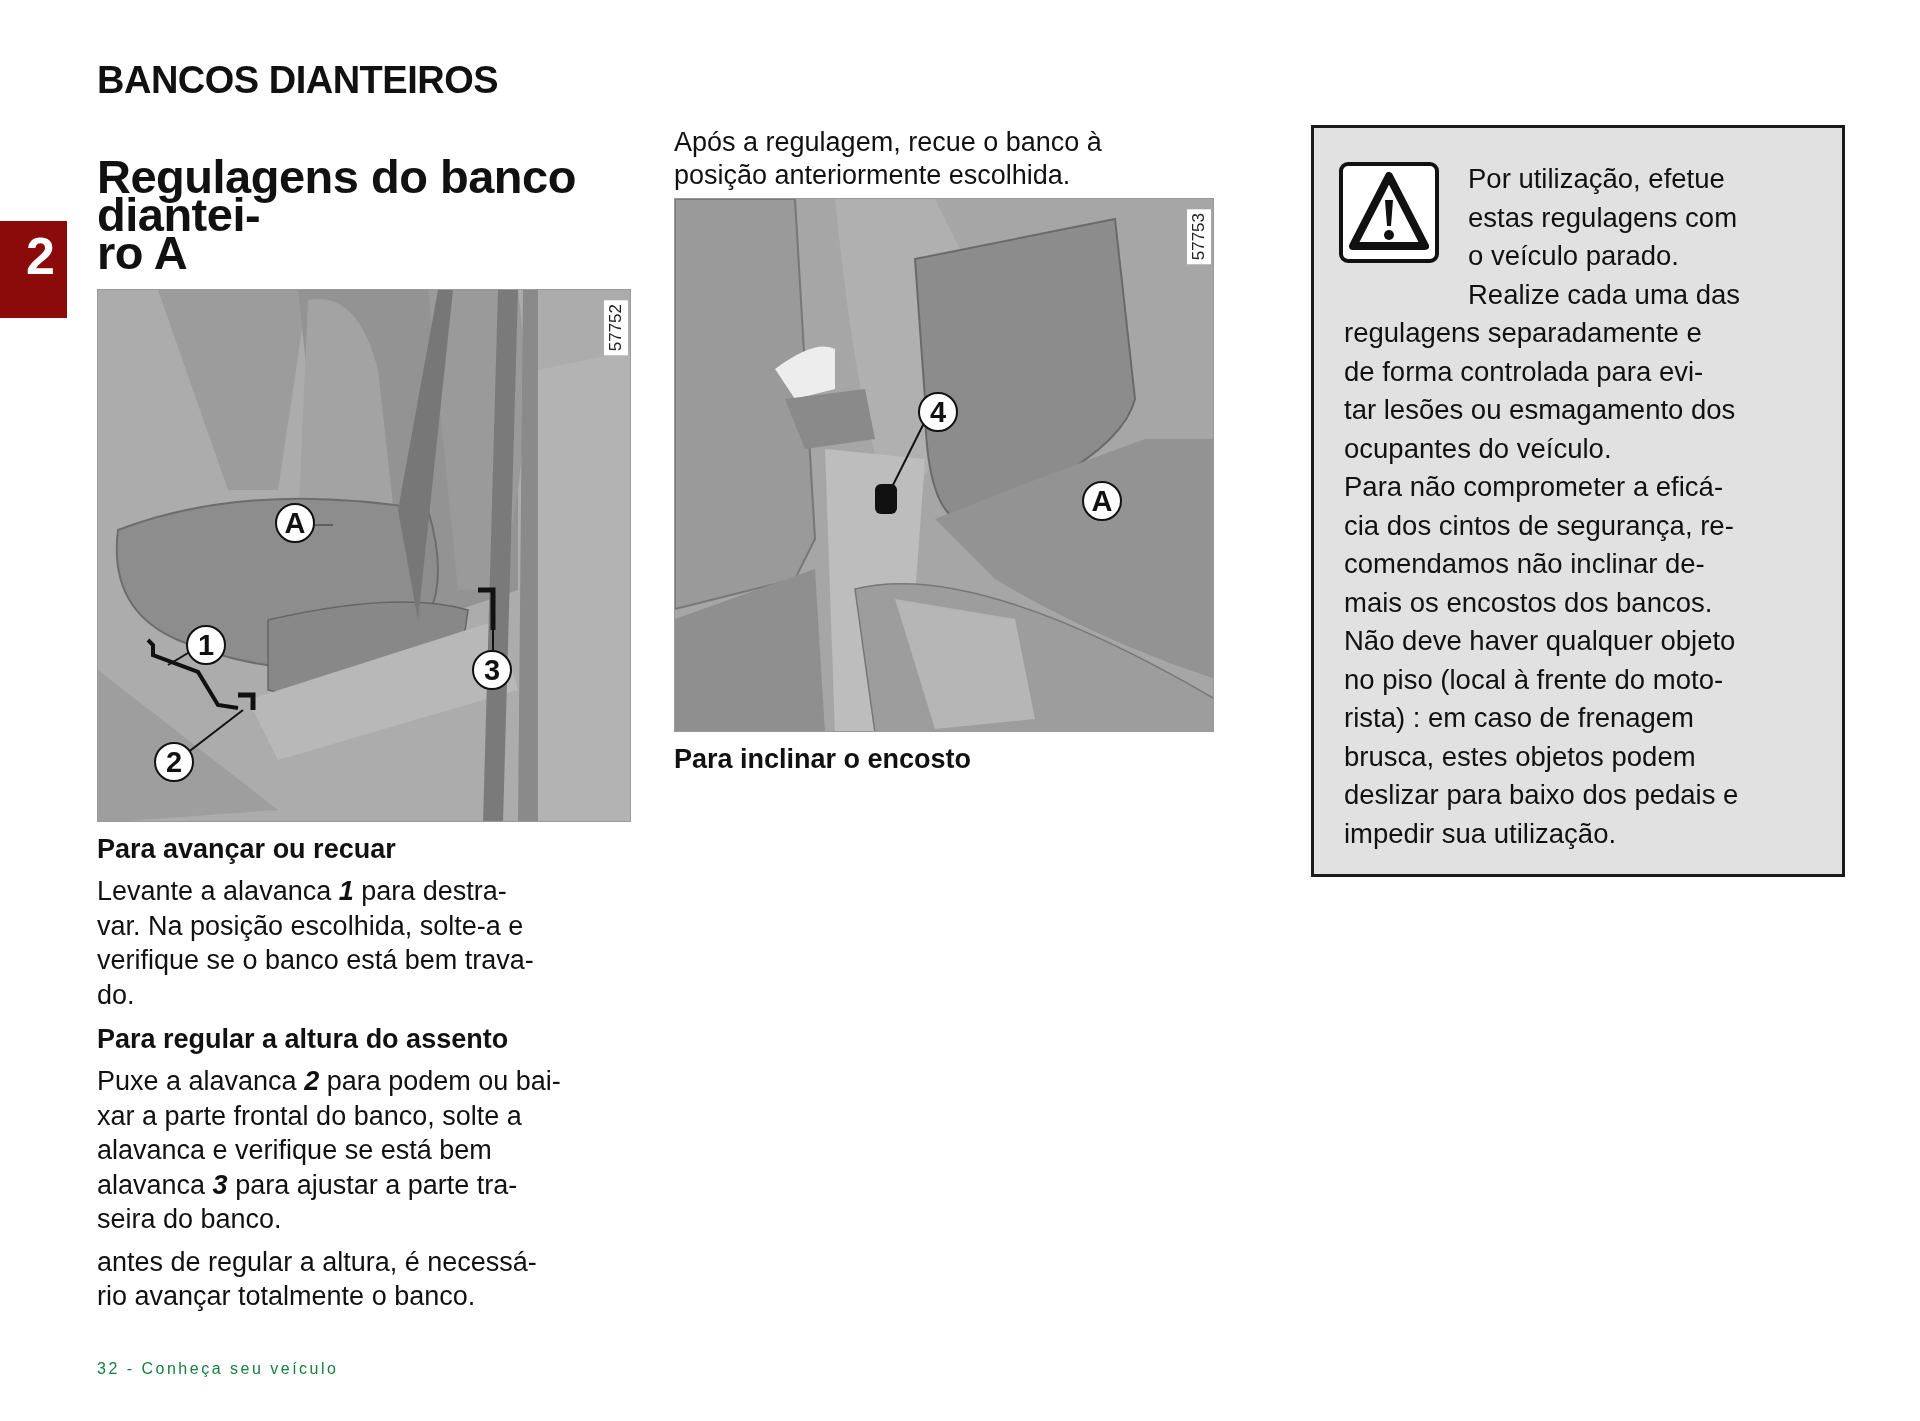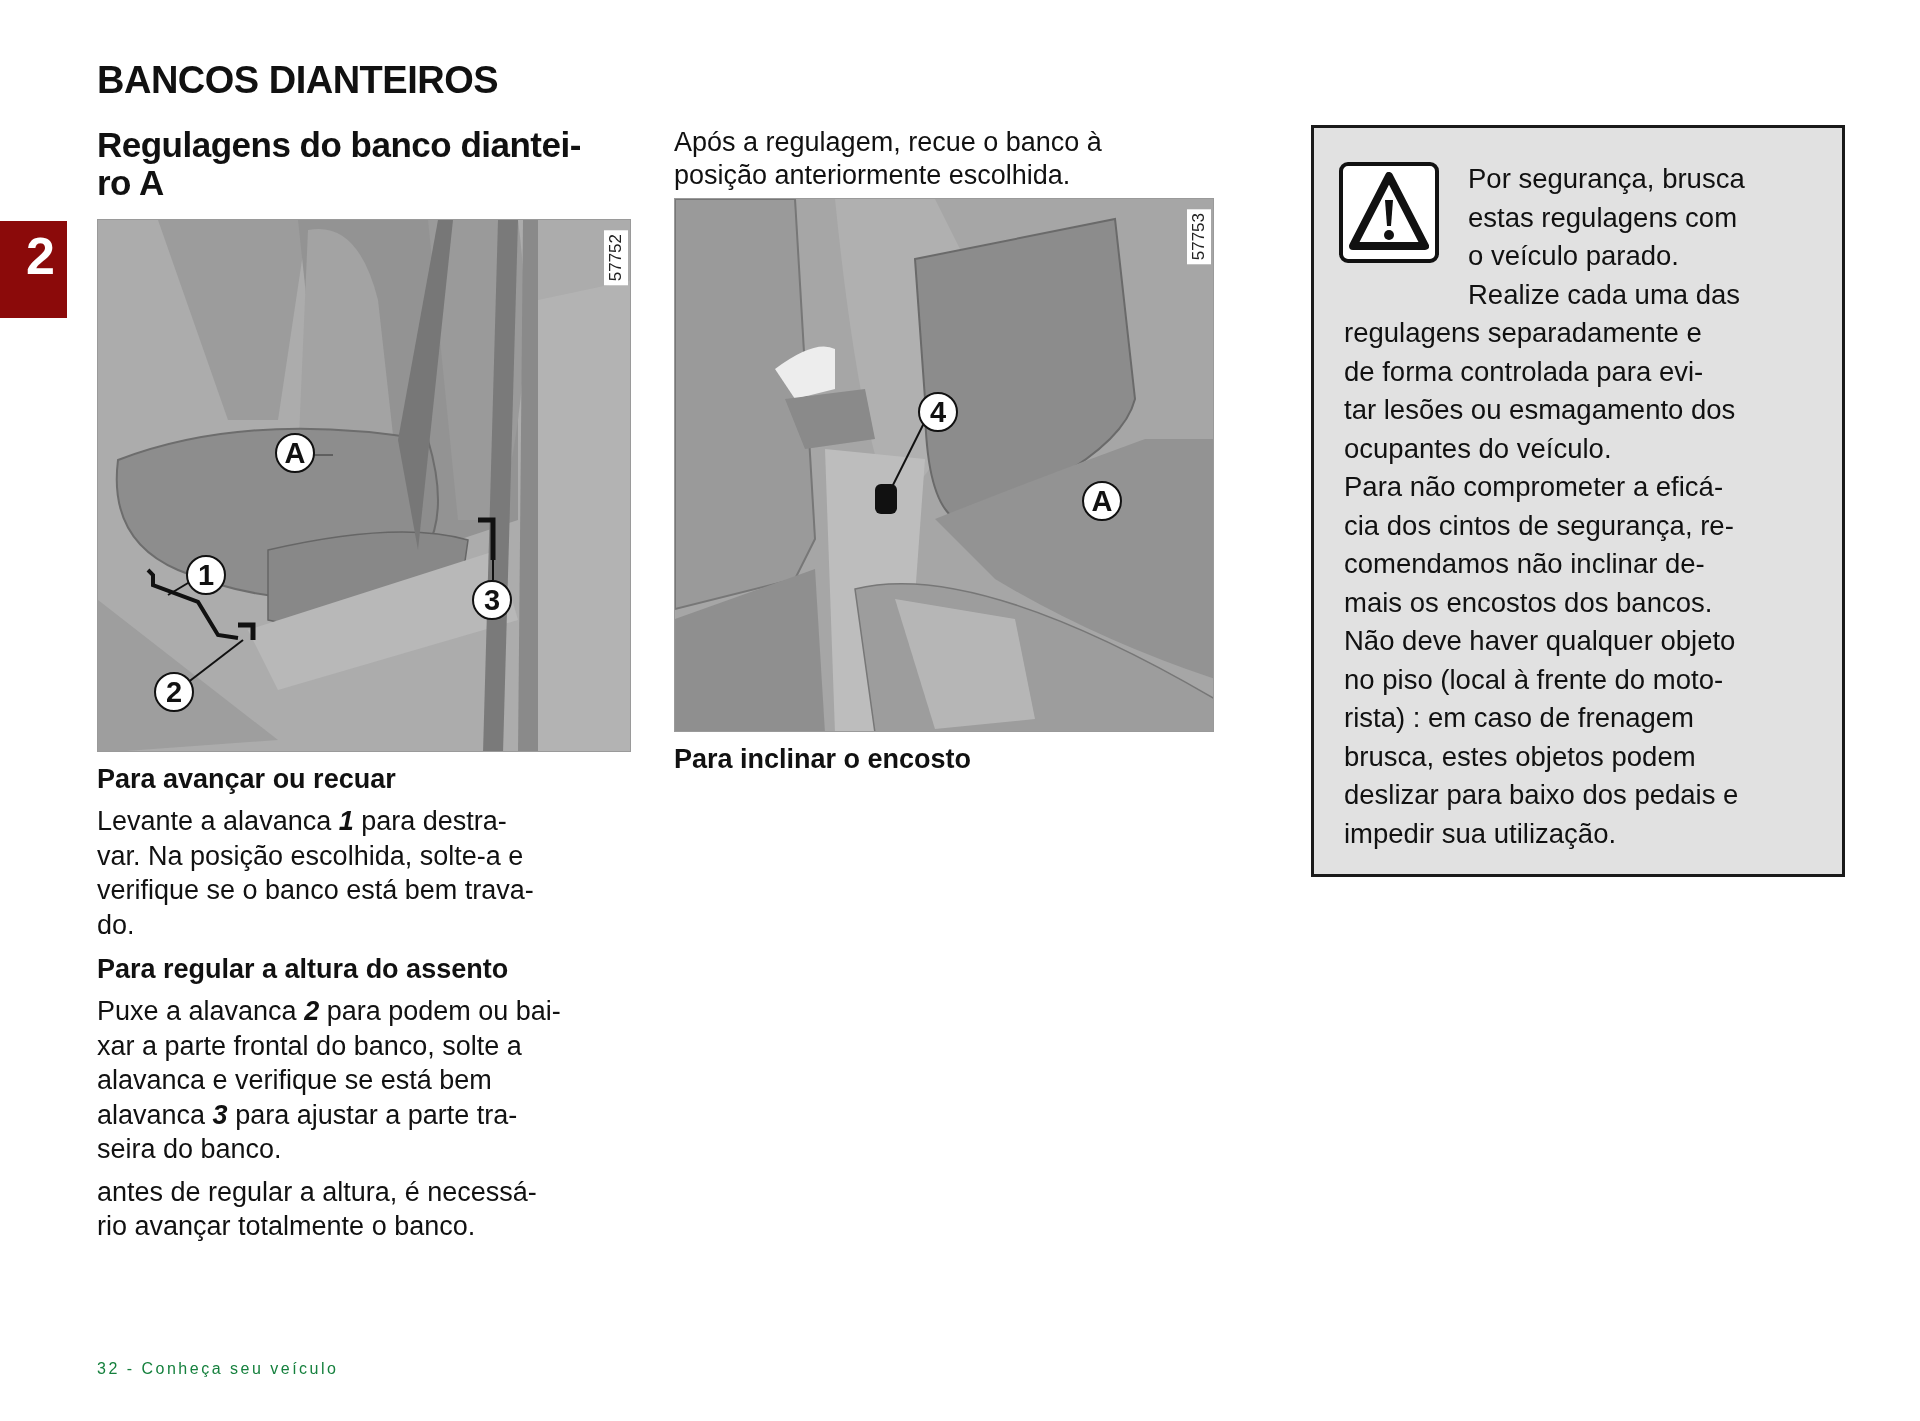--- a/index.html
+++ b/index.html
@@ -14,22 +14,23 @@
     position: absolute; left: 0; top: 221px; width: 67px; height: 97px;
     background: #8b0a0a; color: #ffffff;
     font-size: 52px; font-weight: bold; text-align: right; padding-right: 12px; line-height: 70px;
   }
 
   .col { position: absolute; width: 540px; }
   .col-left { left: 97px; top: 126px; }
   .col-mid { left: 674px; top: 126px; }
 
   .subheading {
-    font-size: 35px; font-weight: bold; line-height: 38px; letter-spacing: -0.5px;
+    font-size: 47px; font-weight: bold; line-height: 38px; letter-spacing: -0.5px;
     width: 540px;
+    margin-top: 32px;
   }
   .subheading .line { display: block; }
 
   .figure {
     position: relative; background: #a9a9a9; overflow: hidden;
     border: 1px solid #9a9a9a;
   }
   .fig-left { width: 534px; height: 533px; margin-top: 17px; }
   .fig-mid { width: 540px; height: 534px; margin-top: 6px; }
 
@@ -176,21 +177,21 @@
 
 <div class="warning-box">
   <div class="warning-icon">
     <svg width="80" height="82" viewBox="0 0 80 82">
       <path d="M40 4 L76 74 L4 74 Z" fill="none" stroke="#111" stroke-width="8" stroke-linejoin="round"></path>
       <path d="M36 28 L44 28 L42 54 L38 54 Z" fill="#111"></path>
       <circle cx="40" cy="63" r="5" fill="#111"></circle>
     </svg>
   </div>
   <div class="warn-text">
-    <span class="line indent">Por segurança, brusca</span>
+    <span class="line indent">Por utilização, efetue</span>
     <span class="line indent">estas regulagens com</span>
     <span class="line indent">o veículo parado.</span>
     <span class="line indent">Realize cada uma das</span>
     <span class="line">regulagens separadamente e</span>
     <span class="line">de forma controlada para evi-</span>
     <span class="line">tar lesões ou esmagamento dos</span>
     <span class="line">ocupantes do veículo.</span>
     <span class="line">Para não comprometer a eficá-</span>
     <span class="line">cia dos cintos de segurança, re-</span>
     <span class="line">comendamos não inclinar de-</span>

